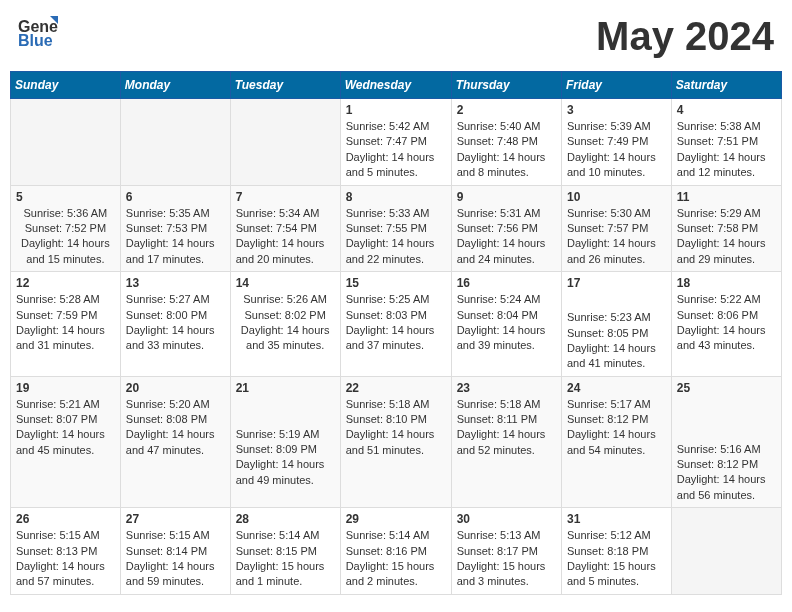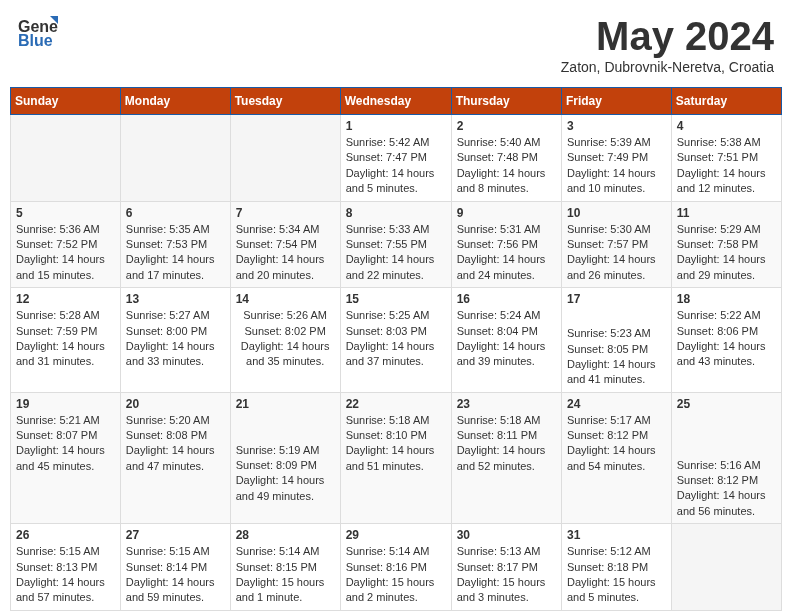--- a/index.html
+++ b/index.html
@@ -37,27 +37,28 @@
     .location {
       font-size: 14px;
       color: #333;
     }
     .calendar {
       width: 100%;
       border-collapse: collapse;
       border: 1px solid #ccc;
     }
     .calendar th {
-      background-color: #c2410c;
+      background-color: #0369a1;
       color: #fff;
       font-size: 12px;
       font-weight: bold;
       padding: 6px 4px;
       text-align: left;
       border: 1px solid #1a5aa5;
+      font-style: italic;
     }
     .calendar td {
       vertical-align: top;
       padding: 4px 5px;
       font-size: 10.5px;
       color: #333;
       border: 1px solid #ddd;
       width: 113px;
       min-height: 80px;
       background: #fff;
@@ -91,21 +92,20 @@
     <div class="logo-row">
       <svg class="logo-svg" width="40" height="36" viewBox="0 0 40 36">
         <text x="0" y="18" font-size="16" font-weight="bold" fill="#333" font-family="Arial">General</text>
         <polygon points="32,2 40,2 40,10" fill="#2a6bb5"></polygon>
         <text x="0" y="32" font-size="16" font-weight="bold" fill="#2a6bb5" font-family="Arial">Blue</text>
       </svg>
     </div>
   </div>
   <div class="title-area">
     <div class="month-title">May 2024</div>
-    <div class="location">Zaton, Dubrovnik-Neretva, Croatia</div>
   </div>
 </div>
 
 <table class="calendar">
   <thead>
     <tr>
     <th>Sunday</th>
         <th>Monday</th>
         <th>Tuesday</th>
         <th>Wednesday</th>
@@ -144,21 +144,21 @@
           <span class="day-number">4</span>
           <div class="day-info" style="white-space: pre-line;">Sunrise: 5:38 AM
 Sunset: 7:51 PM
 Daylight: 14 hours
 and 12 minutes.</div>
         </td>
       </tr>
       <tr>
         <td>
           <span class="day-number">5</span>
-          <div class="day-info" style="white-space: pre-line;">Sunrise: 5:36 AM
+          <div class="day-info" style="white-space: pre-line; text-align: center;">Sunrise: 5:36 AM
 Sunset: 7:52 PM
 Daylight: 14 hours
 and 15 minutes.</div>
         </td>
         <td>
           <span class="day-number">6</span>
           <div class="day-info" style="white-space: pre-line;">Sunrise: 5:35 AM
 Sunset: 7:53 PM
 Daylight: 14 hours
 and 17 minutes.</div>

